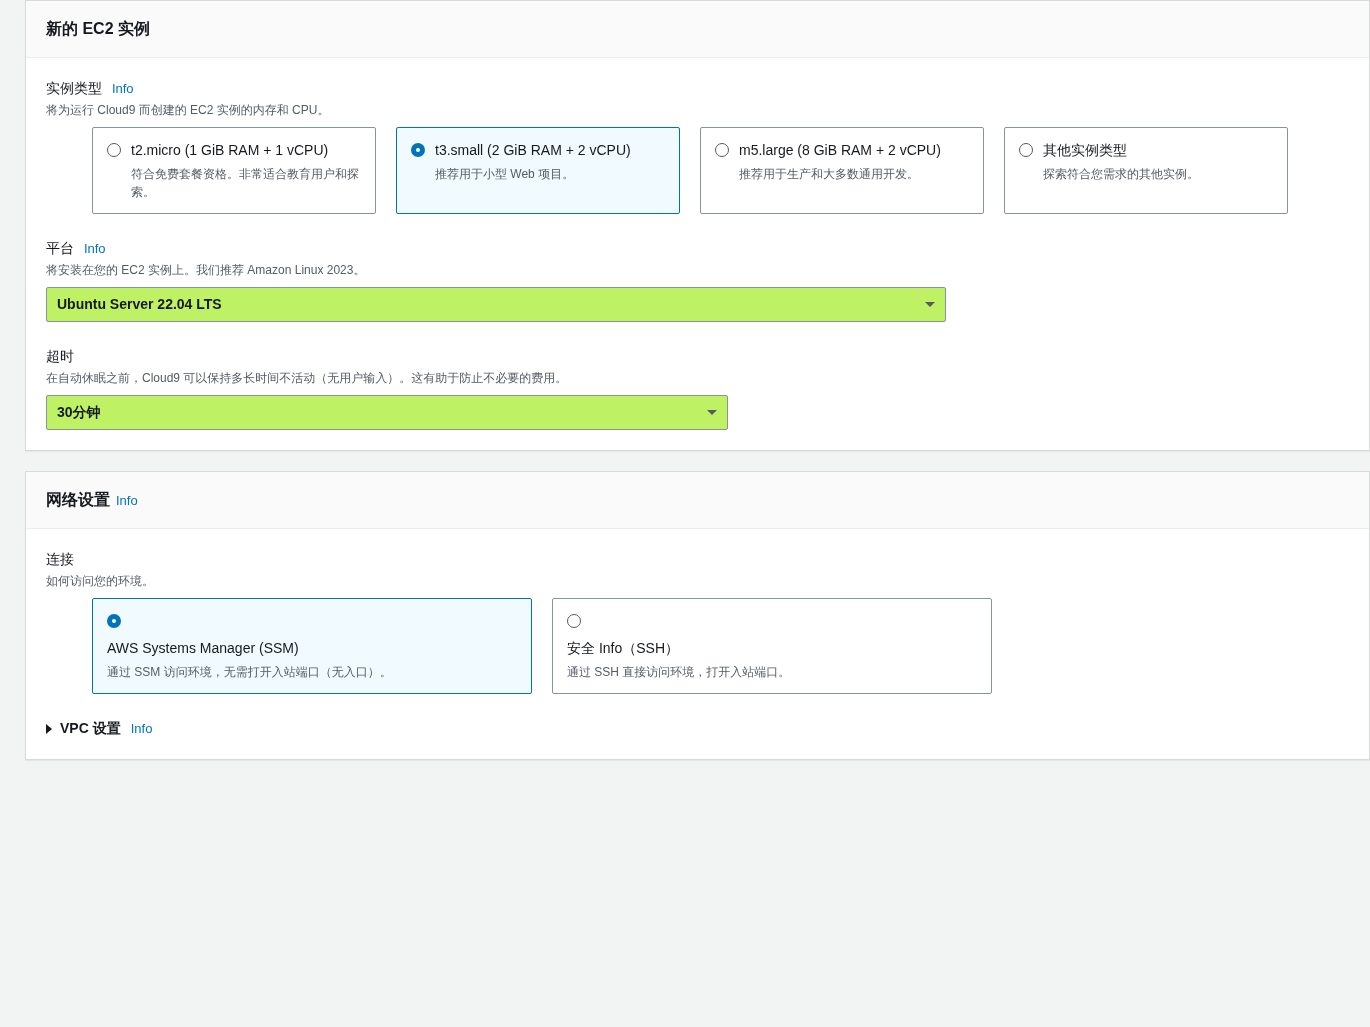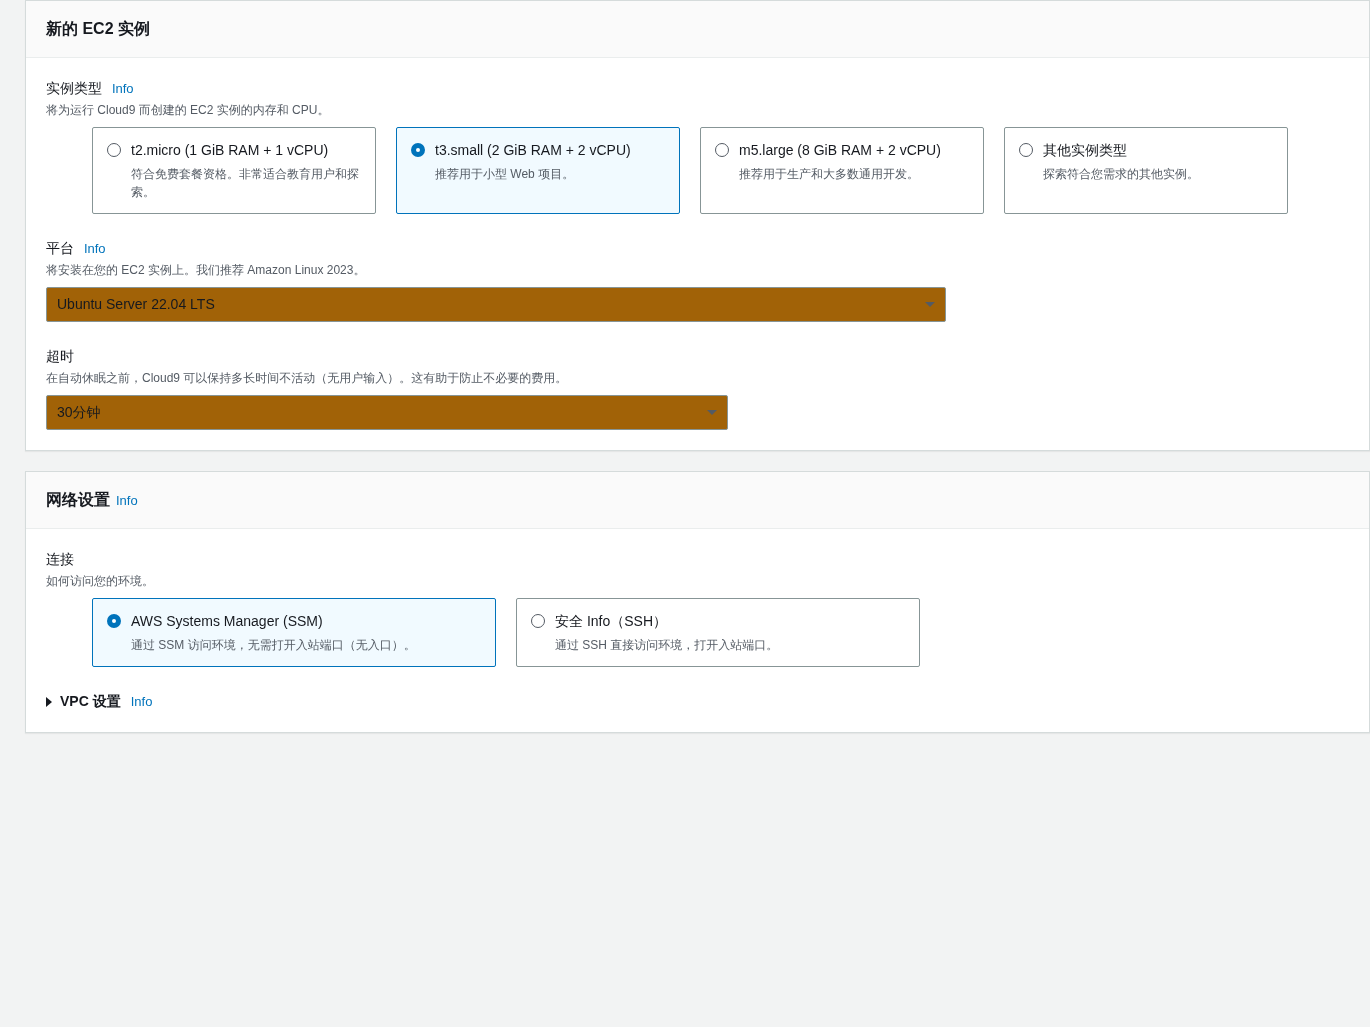--- a/index.html
+++ b/index.html
@@ -71,21 +71,22 @@
       background: #fff;
       display: flex;
       align-items: flex-start;
       gap: 10px;
     }
     .tile.selected {
       border: 1px solid #0073bb;
       background: #f1faff;
     }
     .tile.wide {
-      width: 404px;
+      width: 440px;
+      flex-direction: column;
     }
     .radio-circle {
       width: 14px;
       height: 14px;
       border: 1px solid #545b64;
       border-radius: 50%;
       flex-shrink: 0;
       margin-top: 3px;
       position: relative;
       background: #fff;
@@ -105,22 +106,23 @@
       font-size: 12px;
       color: #545b64;
     }
     .select-box {
       border: 1px solid #879596;
       border-radius: 2px;
       padding: 6px 10px;
       display: flex;
       justify-content: space-between;
       align-items: center;
-      background: #a16207;
-      cursor: pointer;
+      background: #bef264;
+      cursor: pointer;
+      font-weight: bold;
     }
     .select-full {
       width: 100%;
       max-width: 900px;
     }
     .select-medium {
       width: 682px;
     }
     .caret-down {
       width: 0;

